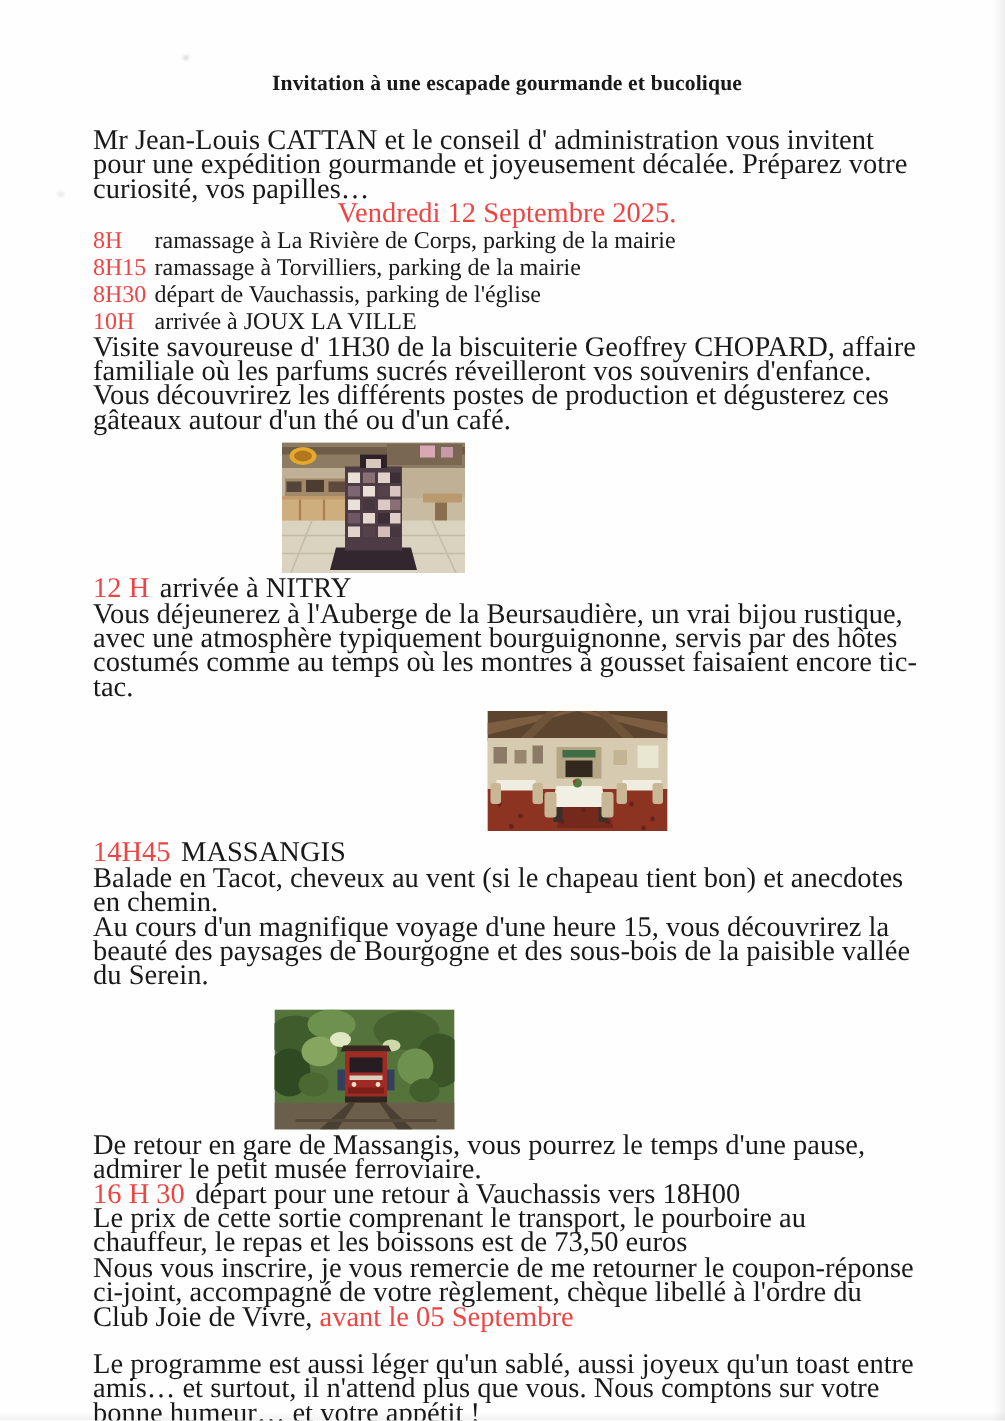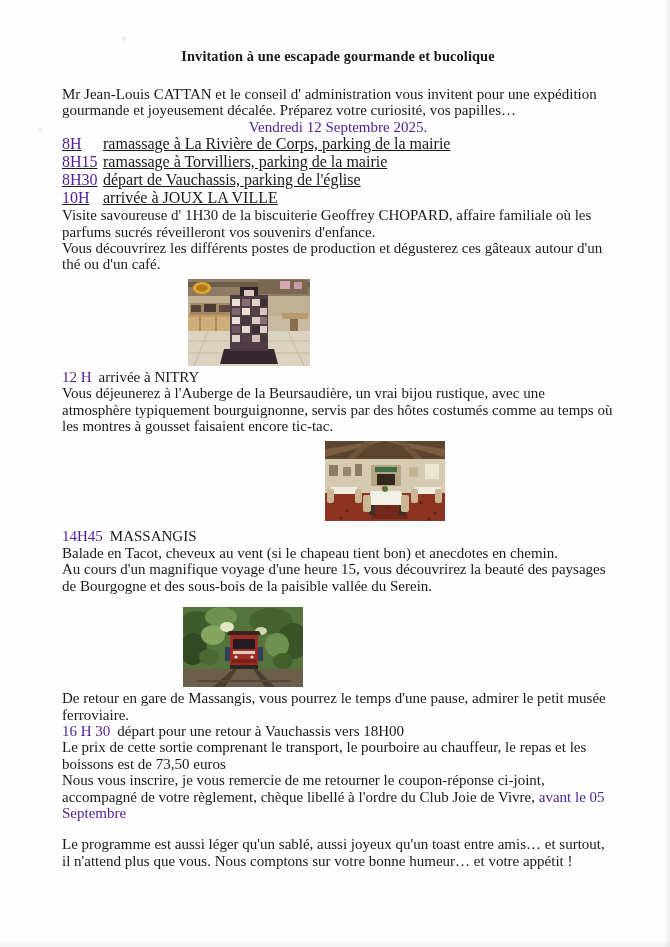--- a/index.html
+++ b/index.html
@@ -16,24 +16,24 @@
     background:linear-gradient(to bottom,rgba(0,0,0,0),rgba(0,0,0,0.05));}
   .smudge{position:absolute;background:#d9d9d9;border-radius:50%;filter:blur(1px);}
   .smudge.a{left:122px;top:37px;width:4px;height:3px;}
   .smudge.b{left:38px;top:128px;width:5px;height:3px;opacity:.6;}
 
   .doc{position:absolute;left:62px;top:48px;width:552px;}
   .title{
     text-align:center;font-weight:bold;font-size:14.4px;line-height:17px;
     margin:0 0 21px 0;letter-spacing:.1px;
   }
-  p,.line{margin:0;font-size:15px;line-height:16.4px;}
-  .red{color:#4c1d95;}
+  p,.line{margin:0;font-size:19px;line-height:16.4px;}
+  .red{color:#ef4444;}
   .date-line{text-align:center;}
-  .sched-row{display:flex;text-decoration:underline;}
+  .sched-row{display:flex;}
   .sched-time{flex:none;width:41px;}
   .time-inline{padding-right:7px;}
   .photo{display:block;background:#eee;}
   .photo-biscuiterie{width:122px;height:87px;margin:6px 0 3px 126px;}
   .photo-auberge{width:120px;height:80px;margin:7px 0 7px 263px;}
   .photo-tacot{width:120px;height:80px;margin:13px 0 3px 121px;}
   .closing{margin-top:15px;}
 </style>
 </head>
 <body>

